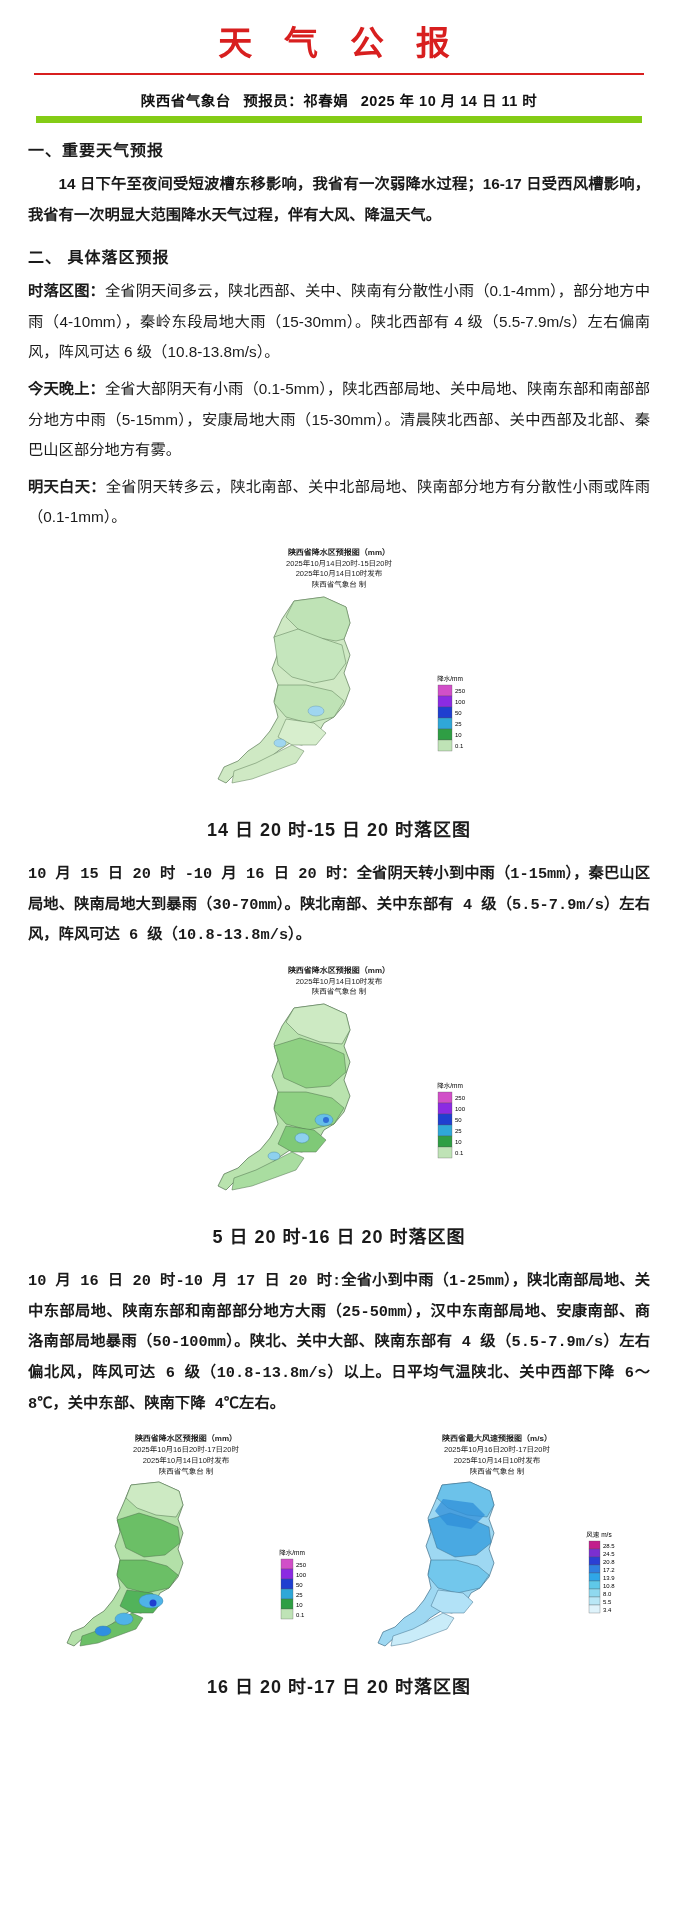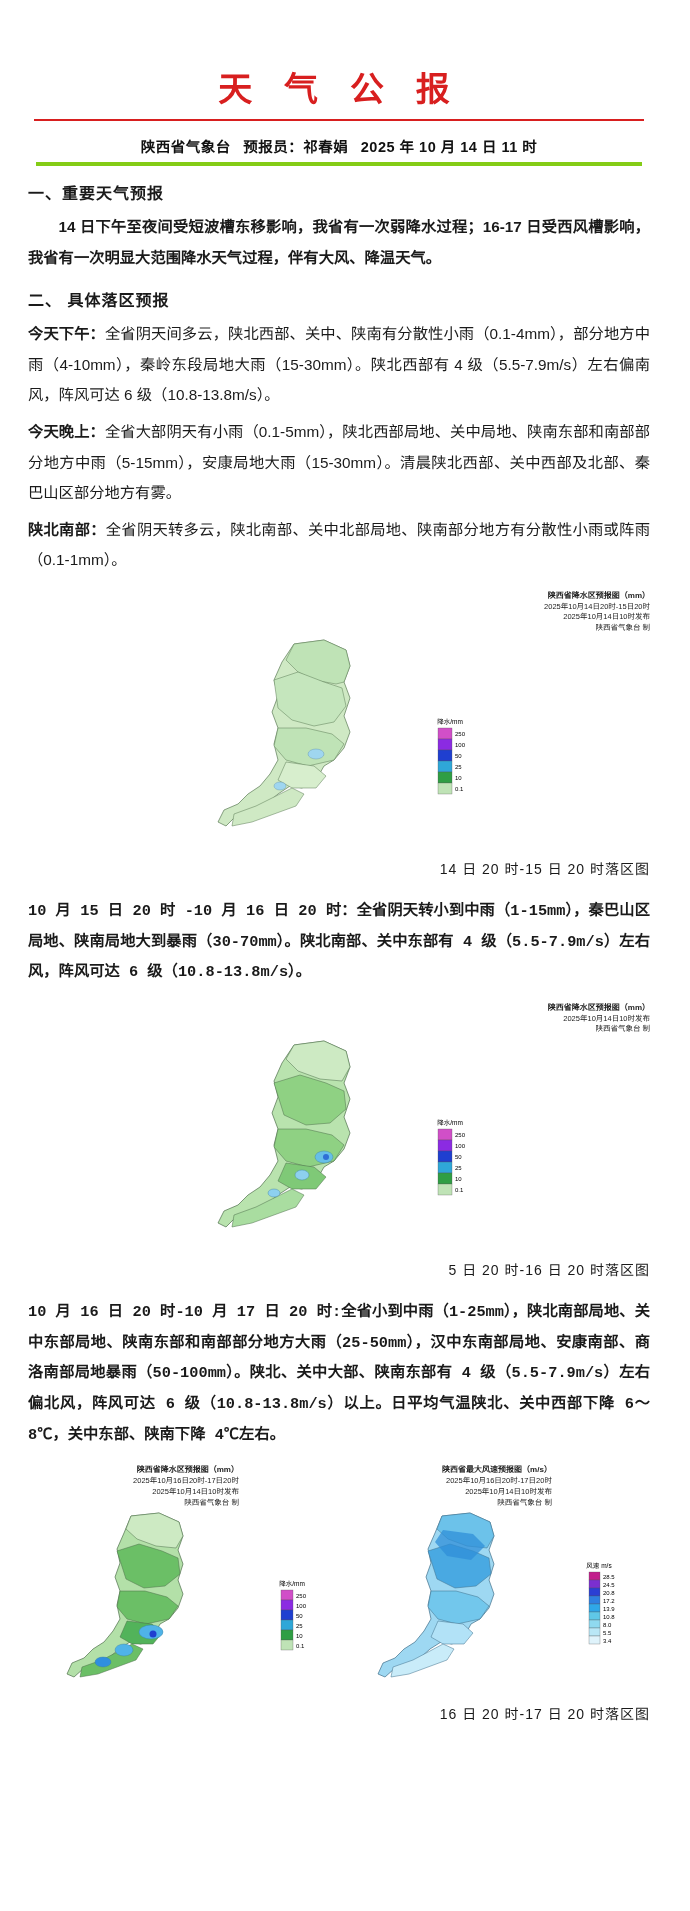--- a/index.html
+++ b/index.html
@@ -10,21 +10,20 @@
   body {
     width: 690px;
     font-family: "Liberation Sans", "DejaVu Sans", sans-serif;
     color: #1a1a1a;
   }
   .page {
     width: 678px;
     box-sizing: border-box;
     padding: 0 28px 24px 28px;
     position: relative;
-    margin-top: 46px;
   }
   
   .title {
     text-align: center;
     color: #d81f1f;
     font-weight: bold;
     font-size: 34px;
     letter-spacing: 10px;
     padding: 16px 0 6px 0;
     font-family: "DejaVu Sans", "Liberation Sans", sans-serif;
@@ -34,21 +33,21 @@
     border-top: 2px solid #d81f1f;
     margin: 2px 6px 10px 6px;
   }
   
   .byline {
     text-align: center;
     font-size: 14.5px;
     font-weight: bold;
     color: #111;
     padding: 4px 0 6px 0;
-    border-bottom: 4px solid #84cc16;
+    border-bottom: 7px solid #84cc16;
     margin: 0 8px 14px 8px;
     letter-spacing: .5px;
   }
   .byline span { margin: 0 4px; }
   
   h2.sec {
     font-size: 16px;
     font-weight: bold;
     margin: 14px 0 8px 0;
     letter-spacing: 1px;
@@ -62,31 +61,31 @@
   }
   p.indent { text-indent: 2em; font-weight: bold; }
   p.bold { font-weight: bold; font-family: Liberation Mono, monospace; }
   .lead { font-weight: bold; }
   
   .figure {
     margin: 14px 0 6px 0;
     text-align: center;
   }
   .fig-caption {
-    font-size: 14px;
-    font-weight: normal;
-    text-align: right;
+    font-size: 18px;
+    font-weight: bold;
+    text-align: center;
     margin: 8px 0 18px 0;
     letter-spacing: 1px;
   }
   .map-head {
     font-size: 7.5px;
     line-height: 1.45;
     color: #222;
-    text-align: right;
+    text-align: center;
     margin-bottom: 2px;
   }
   .map-head .l1 { font-weight: bold; font-size: 8px;}
   .map-wrap {
     position: relative;
     display: inline-block;
   }
   .map-row {
     display: flex;
     justify-content: center;
@@ -112,29 +111,29 @@
     <span>预报员：祁春娟</span>
     <span>2025 年 10 月 14 日 11 时</span>
   </div>
 
   <h2 class="sec">一、重要天气预报</h2>
   <p class="para indent">14 日下午至夜间受短波槽东移影响，我省有一次弱降水过程；16-17 日受西风槽影响，我省有一次明显大范围降水天气过程，伴有大风、降温天气。</p>
 
   <h2 class="sec">二、 具体落区预报</h2>
 
   <p class="para">
-    <span class="lead">今天下午：</span><span>全省阴天间多云，陕北西部、关中、陕南有分散性小雨（0.1-4mm），部分地方中雨（4-10mm），秦岭东段局地大雨（15-30mm）。陕北西部有 4 级（5.5-7.9m/s）左右偏南风，阵风可达 6 级（10.8-13.8m/s）。</span>
+    <span class="lead">时落区图：</span><span>全省阴天间多云，陕北西部、关中、陕南有分散性小雨（0.1-4mm），部分地方中雨（4-10mm），秦岭东段局地大雨（15-30mm）。陕北西部有 4 级（5.5-7.9m/s）左右偏南风，阵风可达 6 级（10.8-13.8m/s）。</span>
   </p>
 
   <p class="para">
     <span class="lead">今天晚上：</span><span>全省大部阴天有小雨（0.1-5mm），陕北西部局地、关中局地、陕南东部和南部部分地方中雨（5-15mm），安康局地大雨（15-30mm）。清晨陕北西部、关中西部及北部、秦巴山区部分地方有雾。</span>
   </p>
 
   <p class="para">
-    <span class="lead">陕北南部：</span><span>全省阴天转多云，陕北南部、关中北部局地、陕南部分地方有分散性小雨或阵雨（0.1-1mm）。</span>
+    <span class="lead">明天白天：</span><span>全省阴天转多云，陕北南部、关中北部局地、陕南部分地方有分散性小雨或阵雨（0.1-1mm）。</span>
   </p>
 
   <div class="figure">
     <div class="map-head">
       <div class="l1">陕西省降水区预报图（mm）</div>
       <div>2025年10月14日20时-15日20时</div>
       <div>2025年10月14日10时发布</div>
       <div>陕西省气象台 制</div>
     </div>
     <div class="map-wrap">

